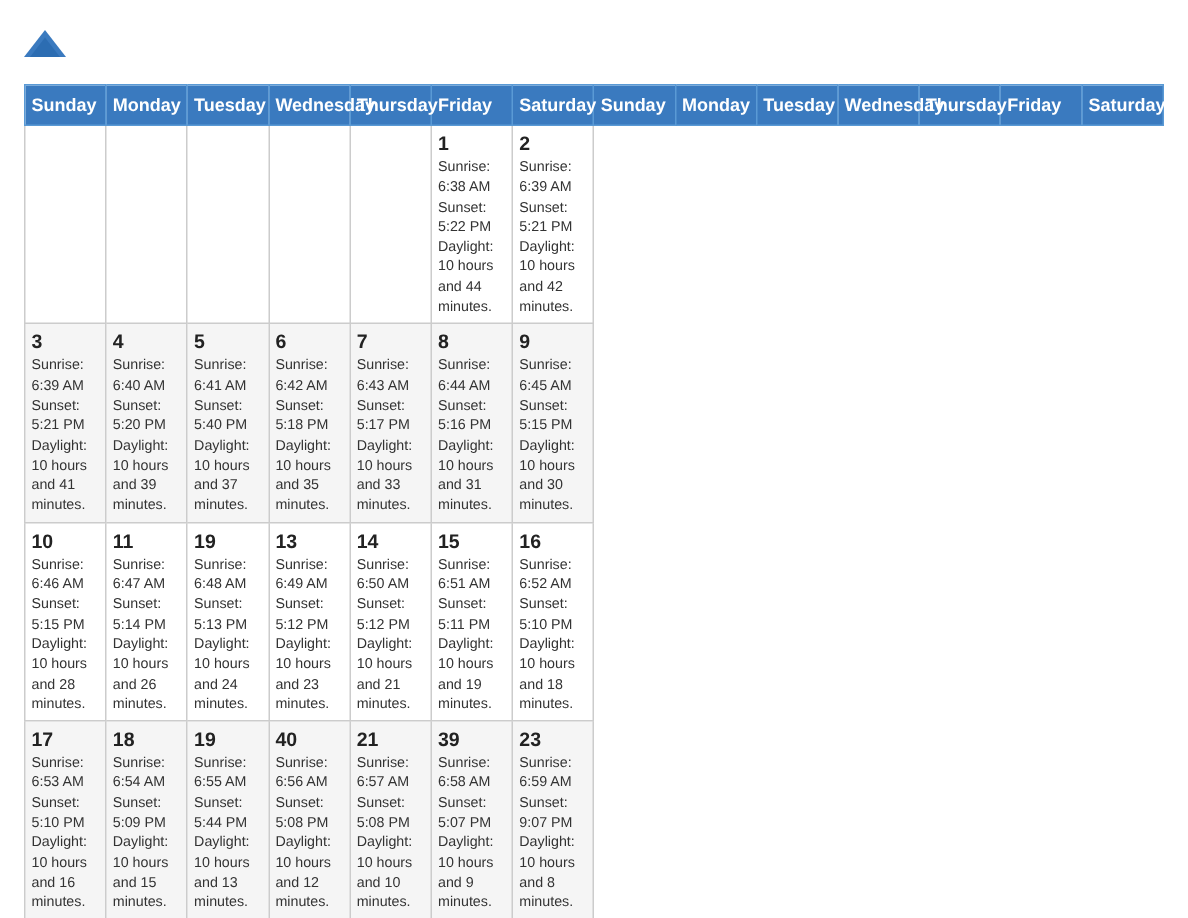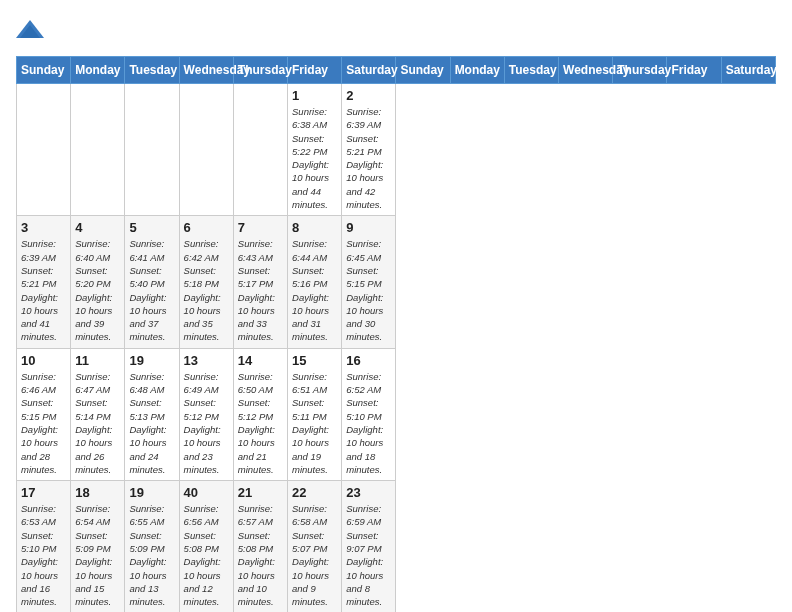--- a/index.html
+++ b/index.html
@@ -84,21 +84,20 @@
       font-size: 13px;
       font-weight: bold;
       color: #222;
       display: block;
       margin-bottom: 2px;
     }
     .cell-info {
       font-size: 9.5px;
       line-height: 1.4;
       color: #333;
-      font-style: italic;
     }
     .empty-cell {
       background: #fff !important;
     }
   </style>
 </head>
 <body>
 
 <div class="header">
   <div class="logo">
@@ -253,37 +252,37 @@
         </td>
         <td>
           <span class="day-number">18</span>
           <div class="cell-info">Sunrise: 6:54 AM
 Sunset: 5:09 PM
 Daylight: 10 hours and 15 minutes.</div>
         </td>
         <td>
           <span class="day-number">19</span>
           <div class="cell-info">Sunrise: 6:55 AM
-Sunset: 5:09 PM
+Sunset: 5:44 PM
 Daylight: 10 hours and 13 minutes.</div>
         </td>
         <td>
           <span class="day-number">40</span>
           <div class="cell-info">Sunrise: 6:56 AM
 Sunset: 5:08 PM
 Daylight: 10 hours and 12 minutes.</div>
         </td>
         <td>
           <span class="day-number">21</span>
           <div class="cell-info">Sunrise: 6:57 AM
 Sunset: 5:08 PM
 Daylight: 10 hours and 10 minutes.</div>
         </td>
         <td>
-          <span class="day-number">22</span>
+          <span class="day-number">39</span>
           <div class="cell-info">Sunrise: 6:58 AM
 Sunset: 5:07 PM
 Daylight: 10 hours and 9 minutes.</div>
         </td>
         <td>
           <span class="day-number">23</span>
           <div class="cell-info">Sunrise: 6:59 AM
 Sunset: 9:07 PM
 Daylight: 10 hours and 8 minutes.</div>
         </td>

